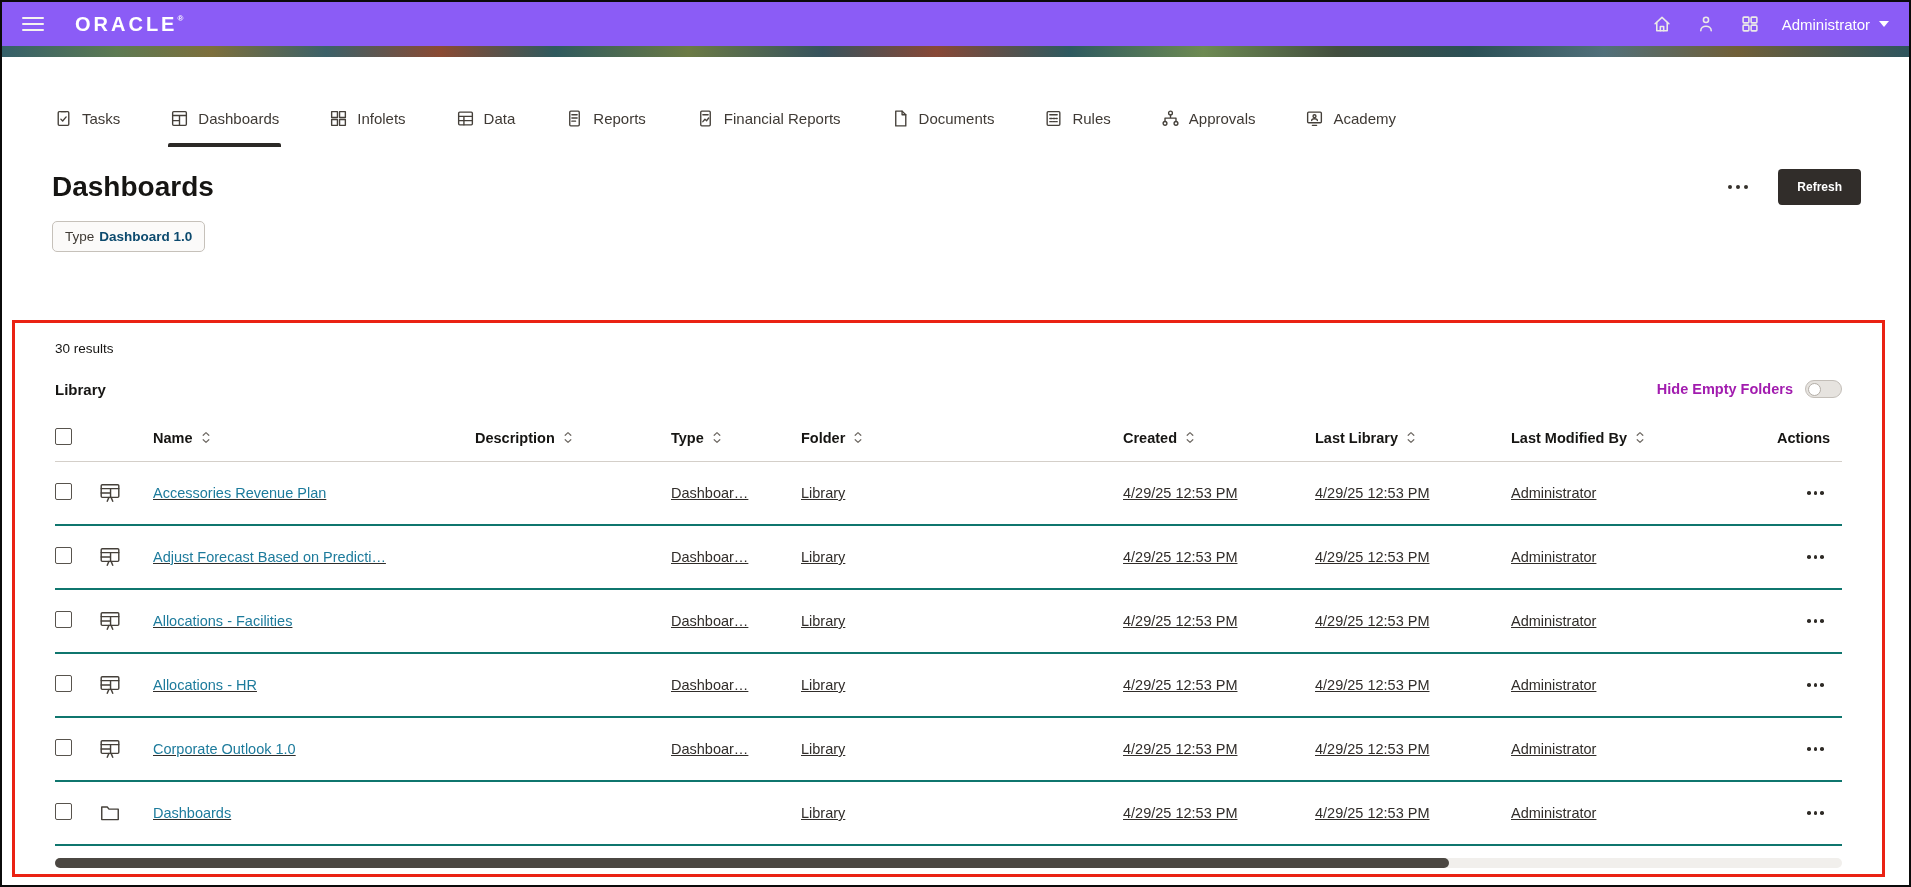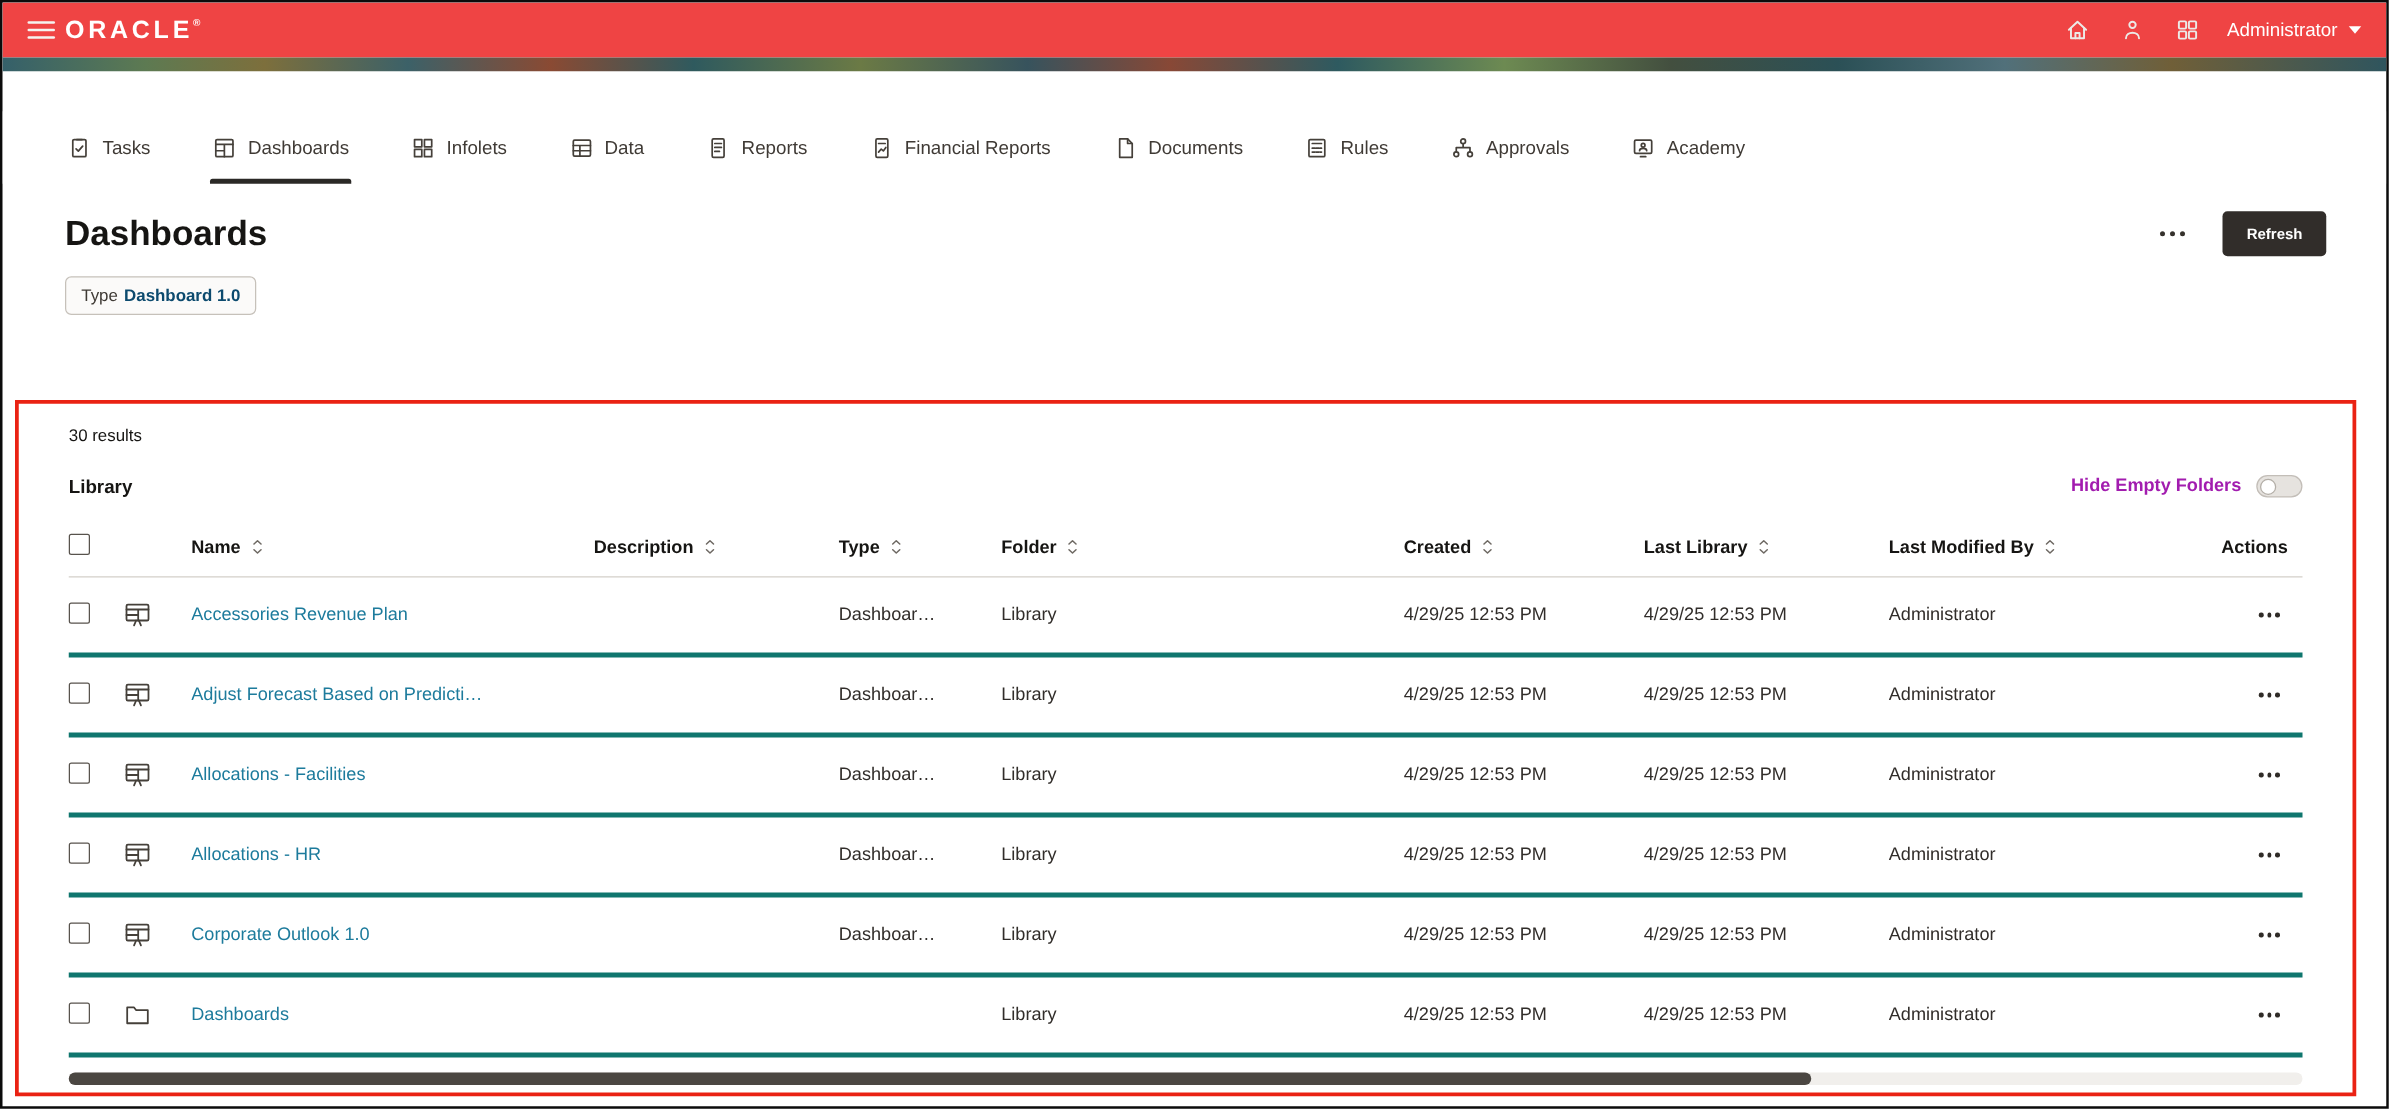--- a/index.html
+++ b/index.html
@@ -8,22 +8,22 @@
     width: 1911px; height: 887px;
     border: 2px solid #0b0b0b;
     background: #ffffff;
     font-family: "Liberation Sans", sans-serif;
     position: relative;
     overflow: hidden;
   }
 
   
   .topbar {
-    height: 44px; background: #ef4444;
-    display: flex; align-items: center; gap: 8px;
+    height: 44px; background: #8b5cf6;
+    display: flex; align-items: center; gap: 31px;
     padding: 0 20px;
     text-align: center;
   }
   .hamburger { width: 22px; display: flex; flex-direction: column; gap: 4px; background: none; border: none; padding: 0; cursor: pointer; }
   .hamburger span { height: 2px; background: #f5f3f0; border-radius: 1px; }
   .brand { color: #fff; font-weight: bold; font-size: 20px; letter-spacing: 3px; display: flex; align-items: flex-start; }
   .brand sup { font-size: 8px; letter-spacing: 0; margin-top: 1px; }
   .topbar-right { margin-left: auto; display: flex; align-items: center; gap: 20px; }
   .icon-btn { background: none; border: none; padding: 2px; cursor: pointer; display: flex; }
   .icon-btn svg { width: 20px; height: 20px; display: block; }
@@ -70,21 +70,21 @@
 
   
   .thead, .trow {
     display: grid;
     grid-template-columns: 44px 54px 322px 196px 130px 322px 192px 196px 266px 1fr;
     align-items: center;
   }
   .thead { height: 48px; margin-top: 14px; border-bottom: 1px solid #d4cfc9; font-weight: bold; font-size: 14.5px; color: #161513; }
   .th { display: flex; align-items: center; gap: 8px; cursor: pointer; }
   .th svg { width: 10px; height: 15px; display: block; }
-  .trow { height: 64px; border-bottom: 4px solid #0f766e; font-size: 14.5px; color: #312d2a; }
+  .trow { height: 64px; border-bottom: 2px solid #0f766e; font-size: 14.5px; color: #312d2a; text-decoration: underline; }
   input[type="checkbox"] { appearance: none; -webkit-appearance: none; width: 17px; height: 17px; border: 1.8px solid #58534d; border-radius: 2px; background: #fff; margin: 0; cursor: pointer; }
   .row-icon svg { width: 22px; height: 22px; display: block; }
   .link { color: #1d7b9c; text-decoration: none; cursor: pointer; }
   .cell { overflow: hidden; white-space: nowrap; text-overflow: ellipsis; padding-right: 12px; }
   .cell-actions { display: flex; justify-content: flex-end; padding-right: 14px; }
   .row-dots { display: flex; gap: 3px; background: none; border: none; cursor: pointer; padding: 8px 4px; align-items: center; }
   .row-dots i { width: 3.6px; height: 3.6px; border-radius: 50%; background: #2f2b27; }
 
   
   .scrollbar { margin-top: 12px; height: 10px; border-radius: 5px; background: #f1efec; position: relative; }

